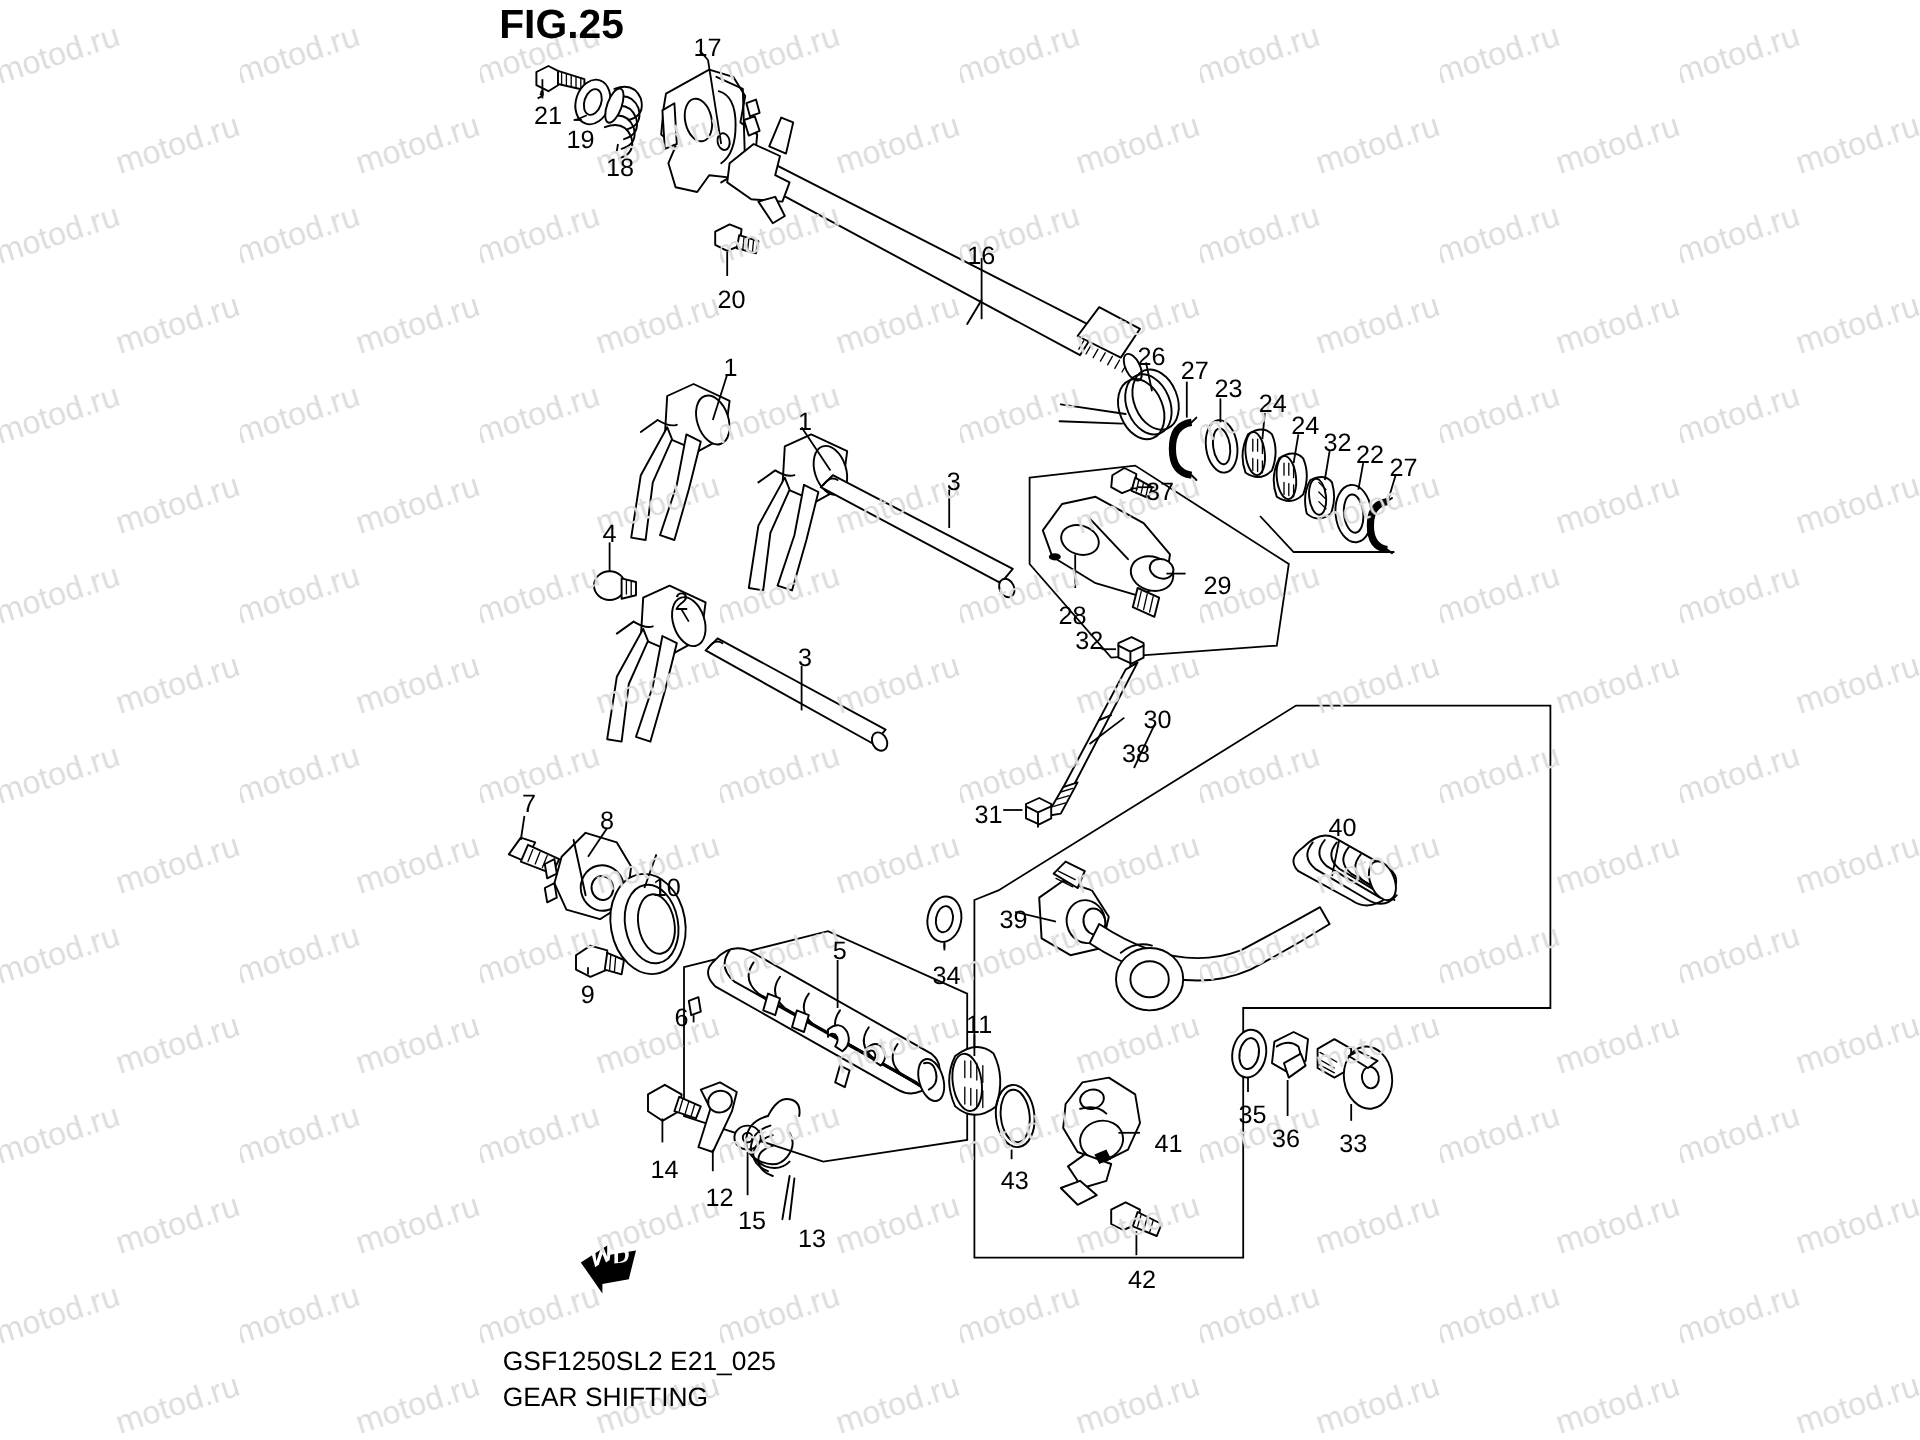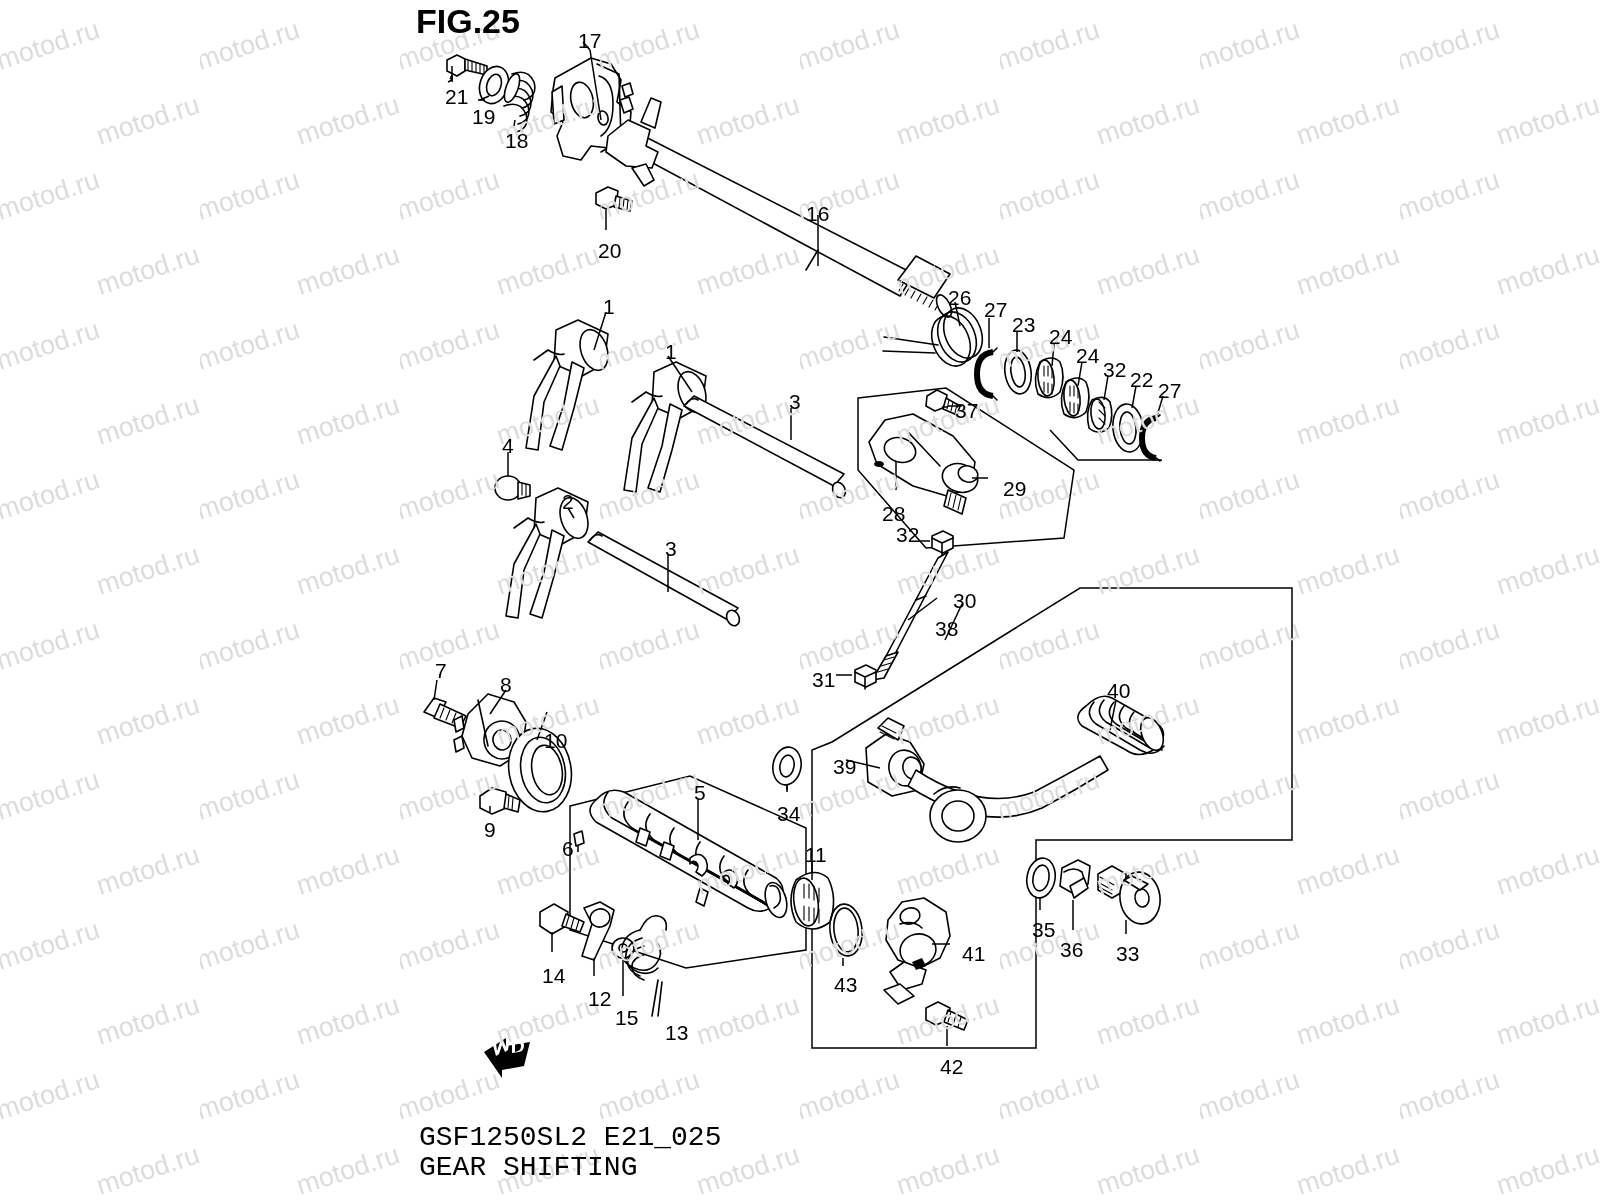--- a/index.html
+++ b/index.html
@@ -26,22 +26,22 @@
     position:absolute;left:416px;top:2px;
     font-size:34px;font-weight:bold;color:#000;letter-spacing:0px;
     font-family:"Liberation Sans","DejaVu Sans",sans-serif;
   }
   .callout{
     position:absolute;font-size:21px;color:#000;
     font-family:"Liberation Sans","DejaVu Sans",sans-serif;
     line-height:21px;white-space:nowrap;
   }
   .caption{
-    position:absolute;font-size:28px;color:#000;white-space:nowrap;
-    font-family:Liberation Mono, monospace;
+    position:absolute;font-size:22px;color:#000;white-space:nowrap;
+    font-family:Liberation Sans, sans-serif;
   }
   .cap1{left:419px;top:1122px;}
   .cap2{left:419px;top:1152px;}
 </style>
 </head>
 <body>
 
 <div id="drawing">
 <svg viewBox="0 0 1600 1200" xmlns="http://www.w3.org/2000/svg">
   <defs>

